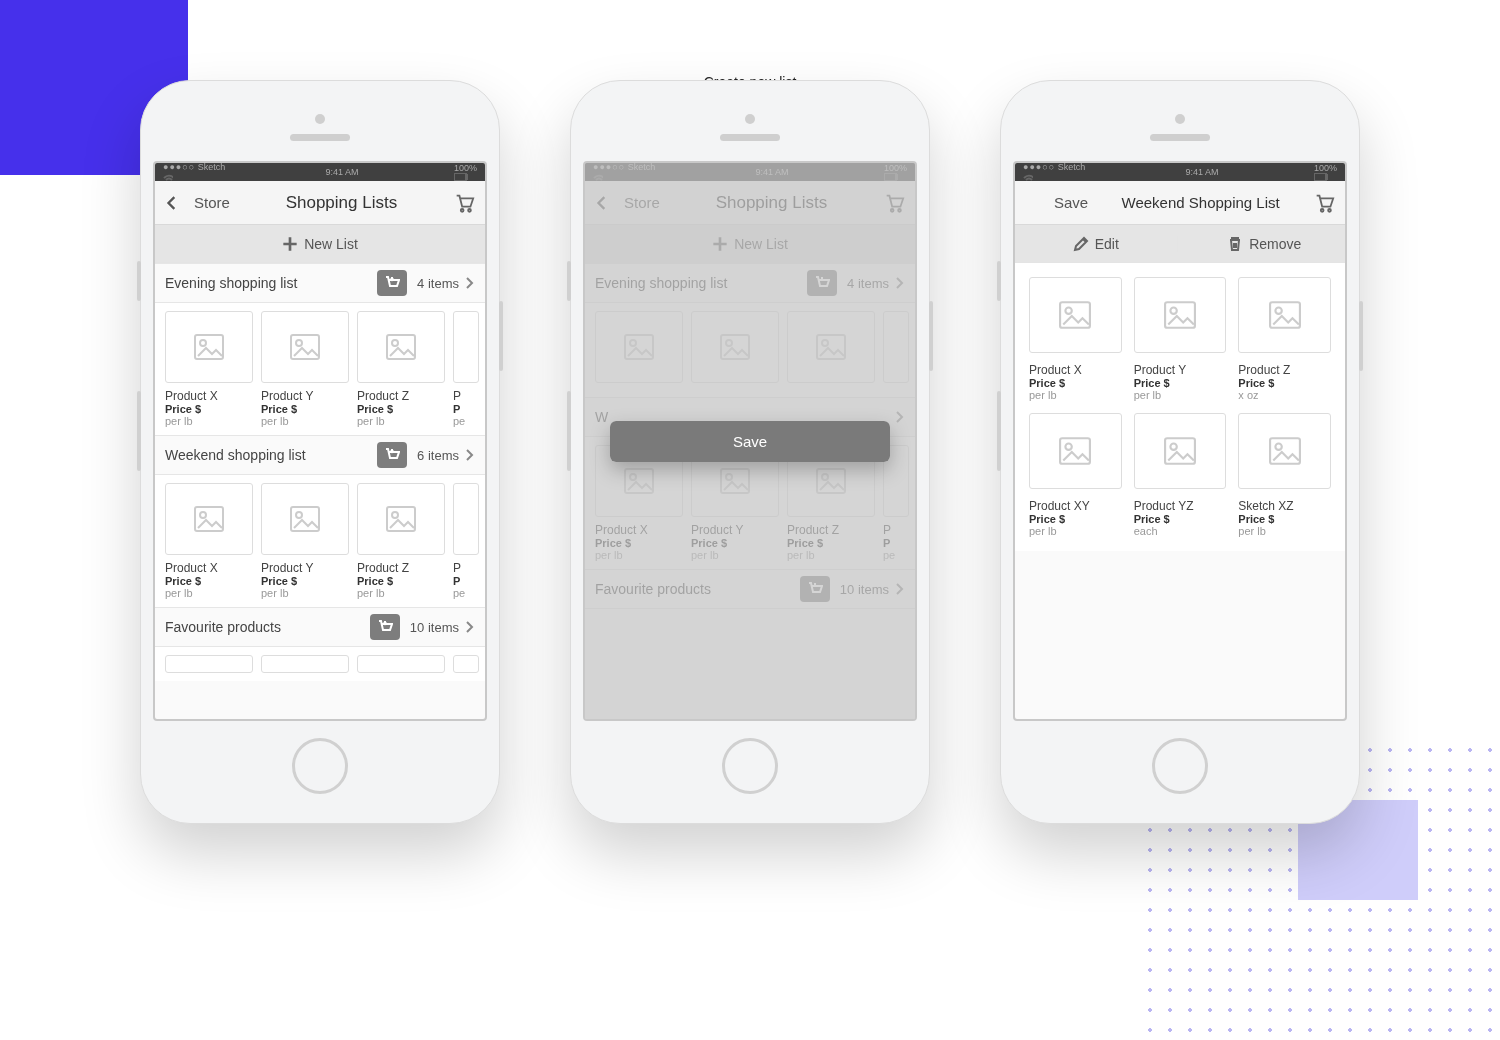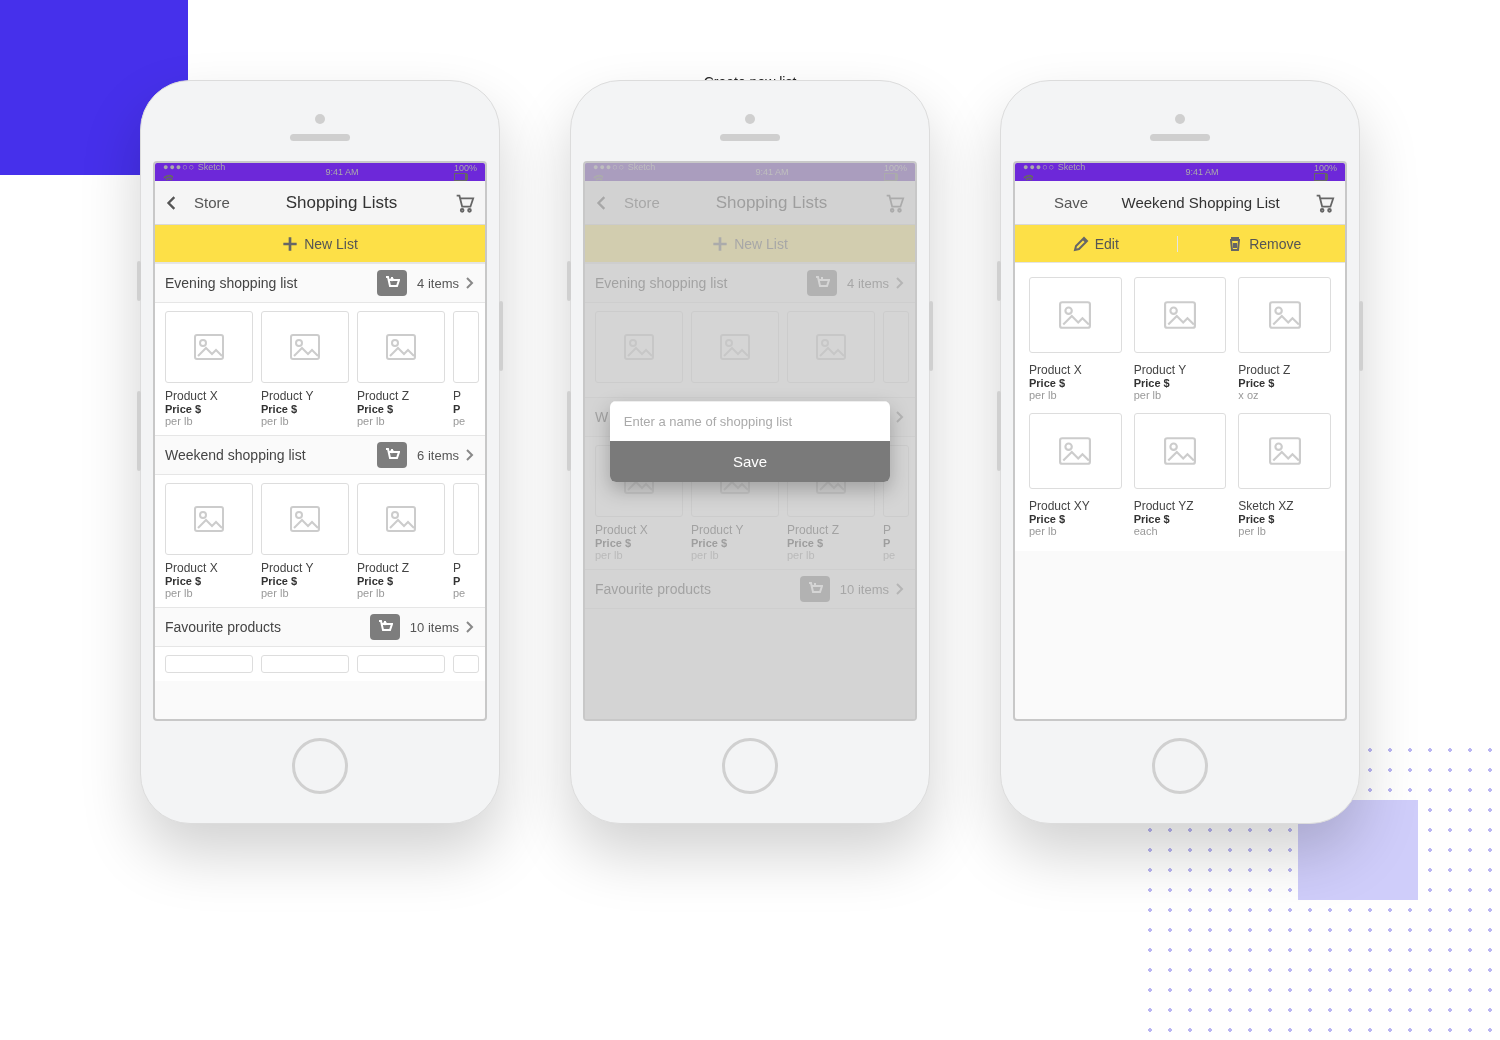--- a/index.html
+++ b/index.html
@@ -77,37 +77,37 @@
     display:flex; flex-direction:column;
     position: relative;
   }
   .phone-bottom { height:90px; display:flex; align-items:center; justify-content:center; }
   .home { width:56px; height:56px; border-radius:50%; border:3px solid #d0d0d0; }
 
   
   .statusbar {
     height: 18px; font-size:9px; color:#aaa;
     display:flex; align-items:center; justify-content:flex-end;
-    padding: 0 8px; background:#6d28d9;
+    padding: 0 8px; background:#404040;
   }
   .statusbar .c { flex:1; text-align:center; }
   .dots span { letter-spacing:1px; }
 
   
   .navhead {
     height: 44px; display:flex; align-items:center; justify-content:space-between;
     padding: 0 10px; border-bottom:1px solid #d9d9d9; background:#f5f5f5;
   }
   .navback { font-size:15px; color:#555; display:flex; align-items:center; gap:15px; cursor:pointer;}
   .navback svg { width:14px; height:14px; }
   .navtitle { font-size:17px; color:#333; }
   .carticon svg { width:22px; height:22px; stroke:#666; fill:none; stroke-width:2; }
 
   .subrow {
-    height:38px; background:#fde047; border-bottom:1px solid #e4e4e4;
+    height:38px; background:#e5e5e5; border-bottom:1px solid #e4e4e4;
     display:flex; align-items:center; justify-content:center; gap:6px;
     font-size:14px; color:#555; cursor:pointer;
   }
   .twoaction { display:flex; }
   .twoaction .half { flex:1; display:flex; align-items:center; justify-content:center; gap:6px; border-right:1px solid #e4e4e4; }
   .twoaction .half:last-child { border-right:none; }
 
   .scroll { flex:1; overflow:hidden; }
 
   .listhead {
@@ -556,21 +556,20 @@
         <div class="chev">
               <svg viewBox="0 0 12 12">
                 <path d="M4 1l5 5-5 5"></path>
               </svg>
             </div>
       </div>
     </div>
 
     <div class="modal-overlay">
       <div class="modal">
-        <div class="modal-input" placeholder="Enter a name of shopping list">Enter a name of shopping list</div>
         <div class="modal-save">Save</div>
       </div>
     </div>
 
   </div>
   <div class="phone-bottom">
         <div class="home"></div>
       </div>
 </div>
 

